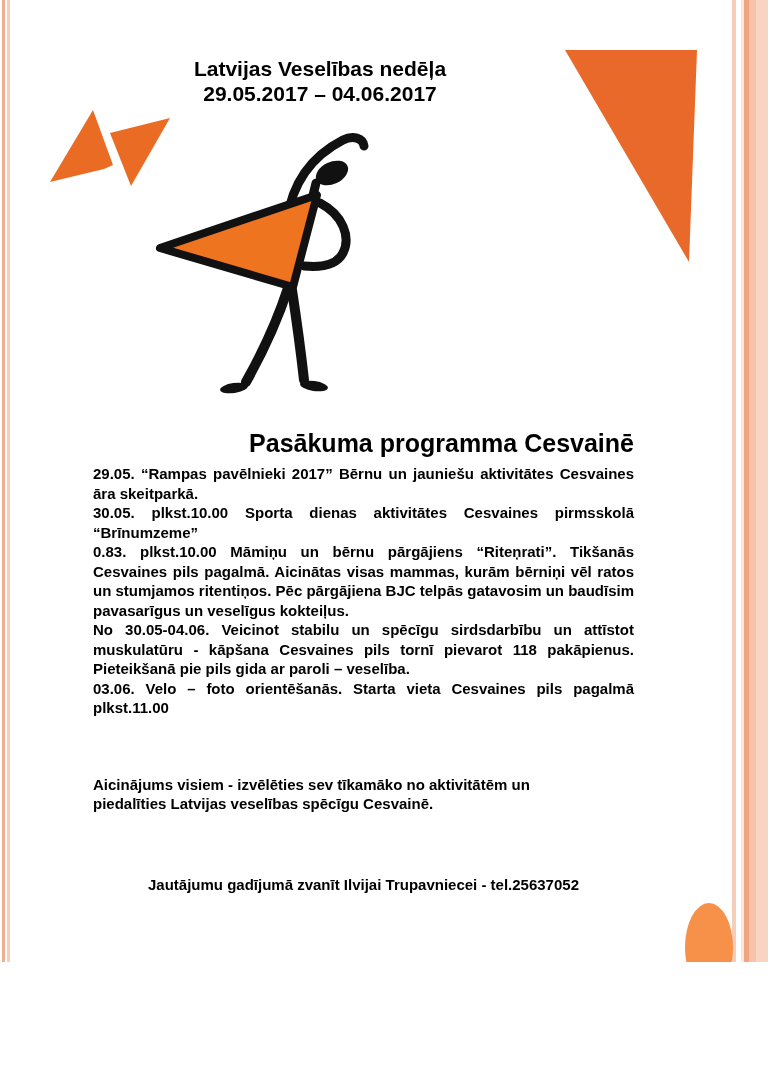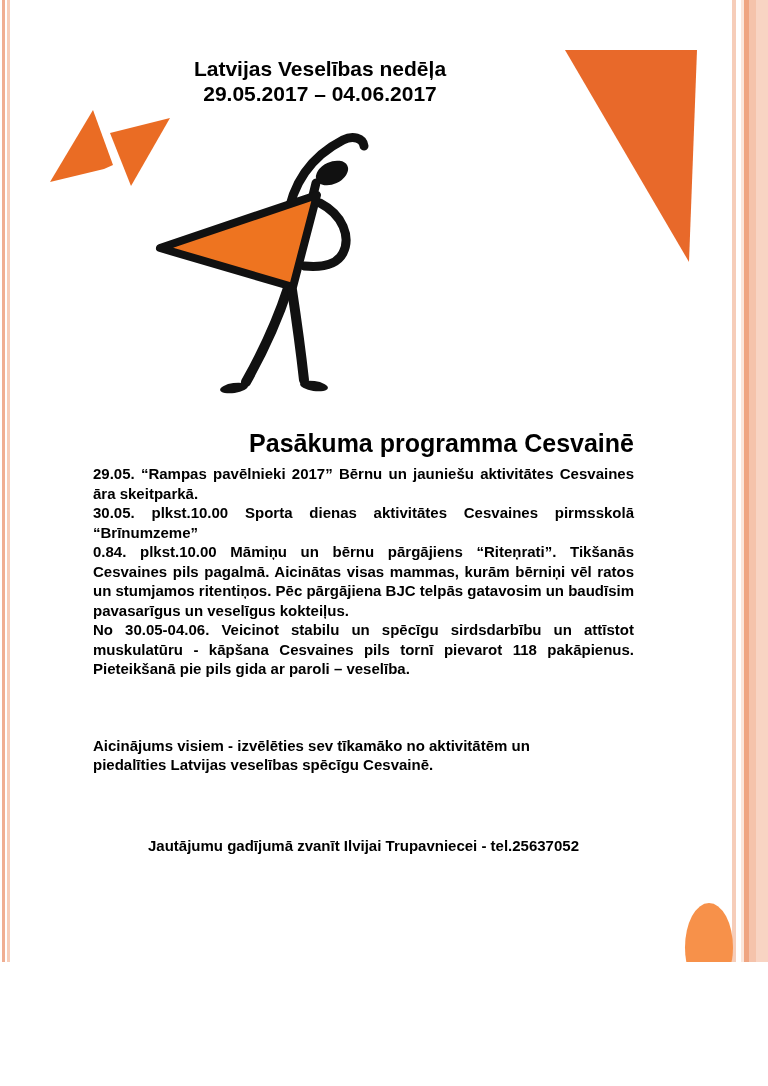--- a/index.html
+++ b/index.html
@@ -78,22 +78,23 @@
     <path d="M142 165 C147 198,151 228,154 255" fill="none" stroke="#111" stroke-width="10" stroke-linecap="round"></path>
 
     <ellipse cx="84" cy="263" rx="14" ry="5" fill="#111" transform="rotate(-8 84 263)"></ellipse>
     <ellipse cx="164" cy="261" rx="14" ry="5" fill="#111" transform="rotate(8 164 261)"></ellipse>
   </svg>
 
   <div class="content">
     <h1>Pasākuma programma Cesvainē</h1>
     <p class="item">29.05. “Rampas pavēlnieki 2017” Bērnu un jauniešu aktivitātes Cesvaines āra skeitparkā.</p>
     <p class="item">30.05. plkst.10.00  Sporta dienas aktivitātes Cesvaines pirmsskolā “Brīnumzeme”</p>
-    <p class="item">0.84. plkst.10.00 Māmiņu un bērnu pārgājiens “Riteņrati”. Tikšanās Cesvaines pils pagalmā. Aicinātas visas mammas, kurām bērniņi vēl ratos un stumjamos ritentiņos. Pēc pārgājiena BJC telpās gatavosim un baudīsim pavasarīgus un veselīgus kokteiļus.</p>
+    <p class="item">0.83. plkst.10.00 Māmiņu un bērnu pārgājiens “Riteņrati”. Tikšanās Cesvaines pils pagalmā. Aicinātas visas mammas, kurām bērniņi vēl ratos un stumjamos ritentiņos. Pēc pārgājiena BJC telpās gatavosim un baudīsim pavasarīgus un veselīgus kokteiļus.</p>
     <p class="item">No 30.05-04.06. Veicinot stabilu un spēcīgu sirdsdarbību un attīstot muskulatūru  - kāpšana Cesvaines pils tornī pievarot 118 pakāpienus. Pieteikšanā pie pils gida ar paroli – veselība.</p>
+    <p class="item">03.06. Velo – foto orientēšanās. Starta vieta Cesvaines pils pagalmā plkst.11.00</p>
     <p class="invitation">Aicinājums visiem - izvēlēties sev tīkamāko no aktivitātēm un piedalīties Latvijas veselības spēcīgu Cesvainē.</p>
     <p class="contact">Jautājumu gadījumā zvanīt Ilvijai Trupavniecei  - tel.25637052</p>
   </div>
 
   <div class="organisers">Organisers:</div>
 
   <div class="logos">
 
     <svg class="logo-ltsa" viewBox="0 0 44 54">
       <path d="M1 1 H43 V30 Q43 48 22 53 Q1 48 1 30 Z" fill="#8B2332"></path>

